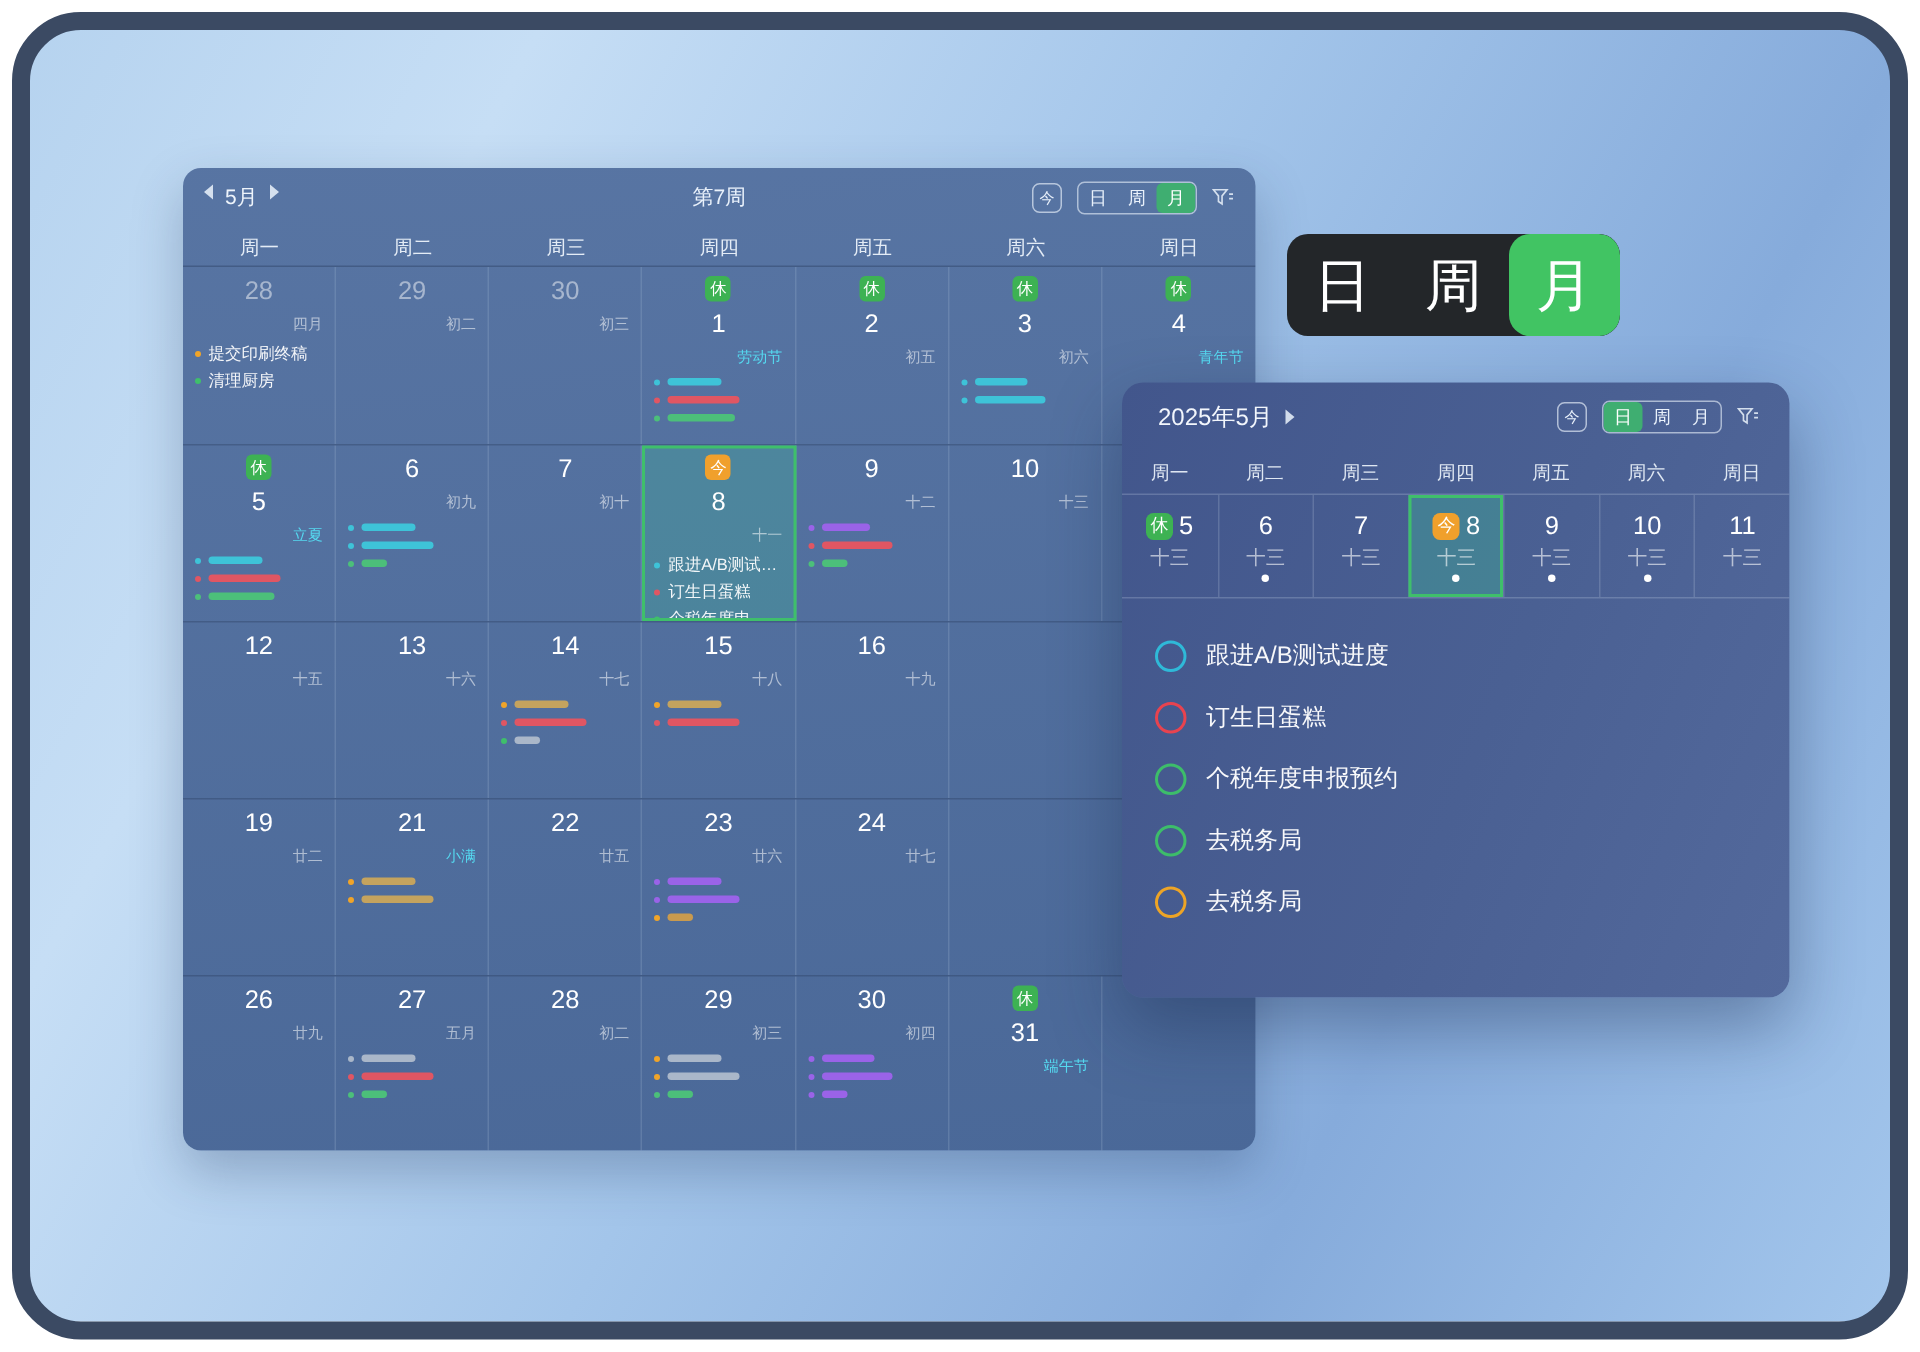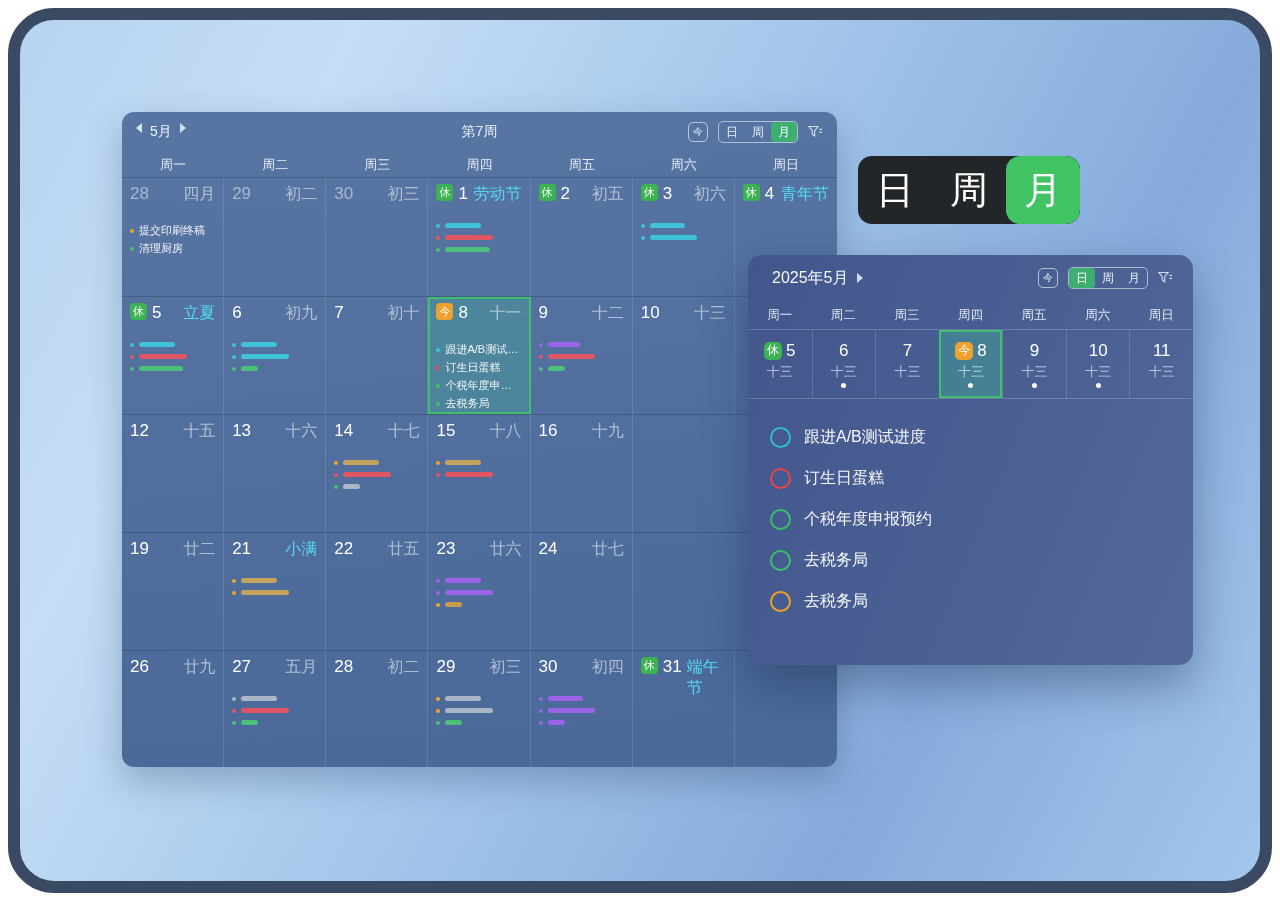--- a/index.html
+++ b/index.html
@@ -46,29 +46,29 @@
 
   .weekday-row{display:grid;grid-template-columns:repeat(7,1fr);height:25px;border-bottom:1px solid rgba(32,50,80,.35);}
   .weekday-row .wd{display:flex;align-items:center;justify-content:center;color:rgba(240,246,253,.92);font-size:13px;}
 
   .cal-grid{display:grid;grid-template-rows:repeat(5,118px);}
   .cal-row{display:grid;grid-template-columns:repeat(7,1fr);border-top:1px solid rgba(32,50,80,.30);}
   .cal-row:first-child{border-top:none;}
   .cal-cell{position:relative;padding:6px 8px 4px 8px;border-right:1px solid rgba(160,182,210,.26);overflow:hidden;cursor:pointer;}
   .cal-cell:last-child{border-right:none;}
   .cal-cell.selected{outline:2px solid #3fbf6b;outline-offset:-2px;background:rgba(62,182,152,.30);}
-  .cell-head{display:flex;gap:5px;}
+  .cell-head{display:flex;align-items:center;gap:5px;flex-direction:column;}
   .day-num{color:#ffffff;font-size:17px;line-height:20px;}
   .day-num.dim{color:rgba(255,255,255,.48);}
-  .lunar{margin-left:auto;font-size:16px;color:rgba(255,255,255,.55);}
+  .lunar{margin-left:auto;font-size:10px;color:rgba(255,255,255,.55);}
   .lunar.festival{color:#55d9f0;}
   .badge{width:17px;height:17px;border-radius:4px;display:flex;align-items:center;justify-content:center;font-size:11px;color:#fff;flex:0 0 auto;}
   .badge.rest{background:#3db253;}
   .badge.today{background:#f0a02c;}
-  .events{margin-top:18px;}
+  .events{margin-top:5px;}
   .ev-text{display:flex;align-items:center;gap:5px;margin-top:3px;}
   .ev-text .dot{width:4px;height:4px;border-radius:2px;flex:0 0 auto;}
   .ev-text .lbl{font-size:11px;color:rgba(255,255,255,.93);white-space:nowrap;overflow:hidden;text-overflow:ellipsis;}
   .ev-bar-row{display:flex;align-items:center;gap:5px;margin-top:7px;}
   .ev-bar-row .dot{width:4px;height:4px;border-radius:2px;flex:0 0 auto;}
   .ev-bar-row .bar{height:5px;border-radius:2.5px;}
 
   
   .big-toggle{
     position:absolute;left:838px;top:136px;height:68px;display:flex;

